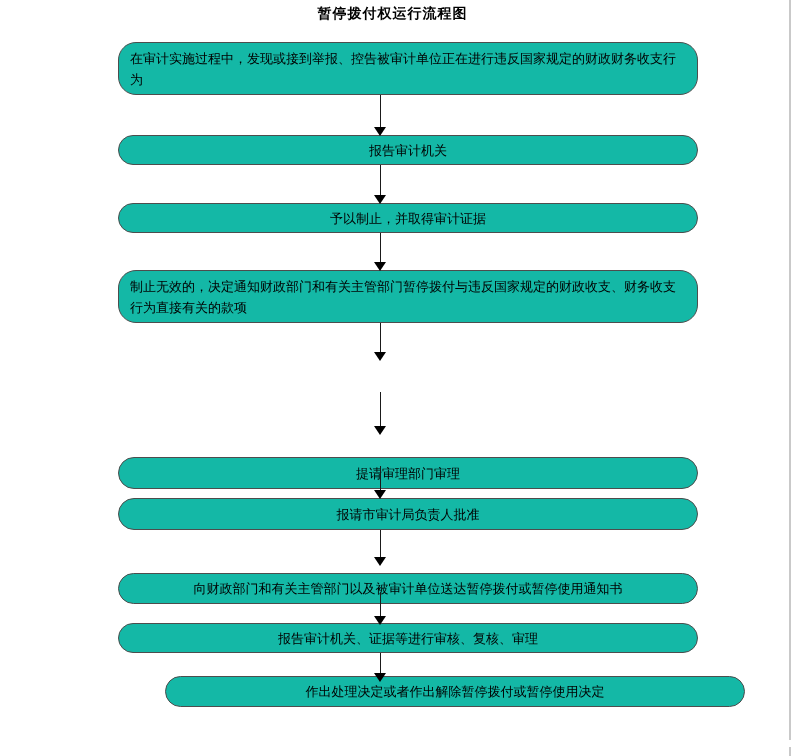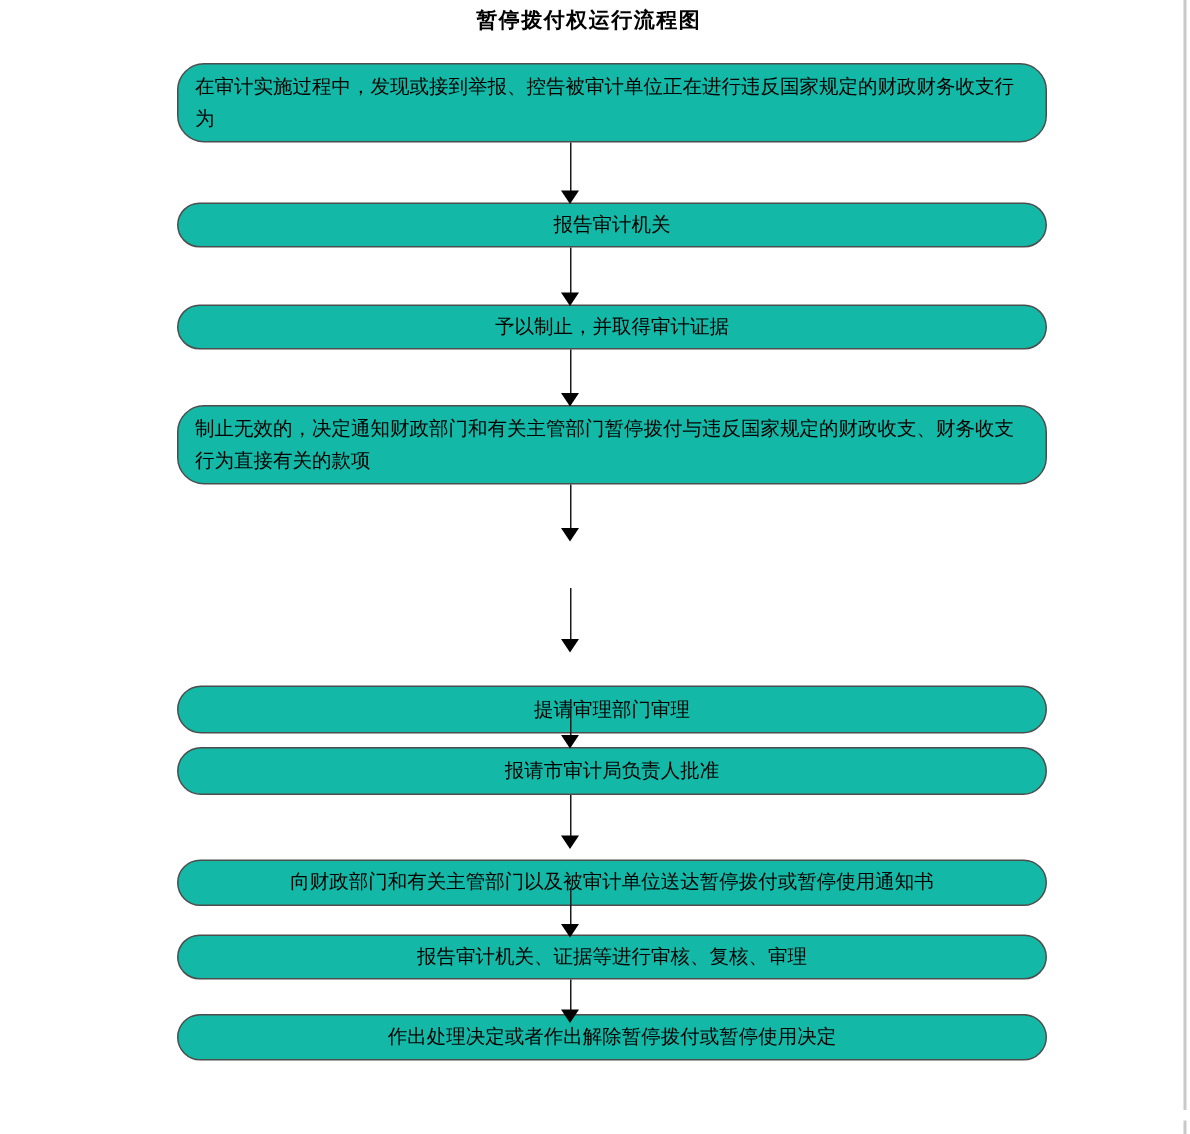--- a/index.html
+++ b/index.html
@@ -21,21 +21,21 @@
   .node.left { justify-content:flex-start; text-align:left; padding:4px 11px; }
   .n1  { top:42px;  height:53px; }
   .n2  { top:135px; height:30px; }
   .n3  { top:203px; height:30px; }
   .n4  { top:270px; height:53px; }
   .n5  { top:360px; height:32px; }
   .n6  { top:457px; height:32px; }
   .n7  { top:498px; height:32px; }
   .n8  { top:561px; height:31px;margin-top:12px; }
   .n9  { top:623px; height:30px; }
-  .n10 { top:676px; height:31px; }
+  .n10 { top:676px; height:31px;margin-left:47px; }
   .arrow { position:absolute; left:374px; width:13px; z-index:5; }
   .arrow .shaft {
     position:absolute; left:6px; top:0; width:1px; height:calc(100% - 8px);
     background:#1a1a1a;
   }
   .arrow .head {
     position:absolute; bottom:0; left:0; width:0; height:0;
     border-left:6.5px solid transparent; border-right:6.5px solid transparent;
     border-top:9px solid #000000;
   }

